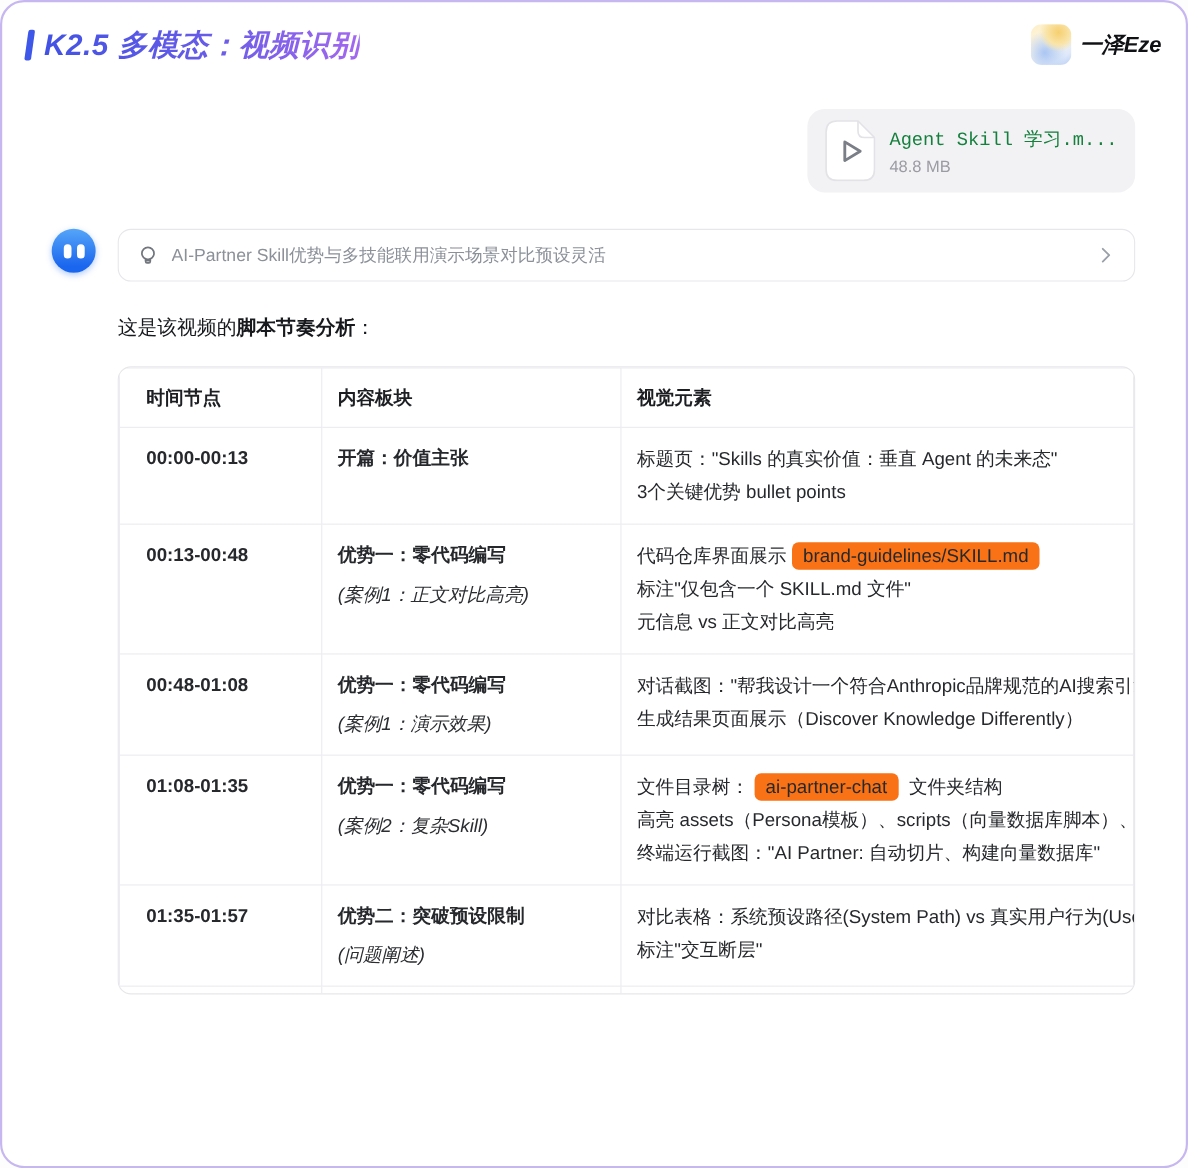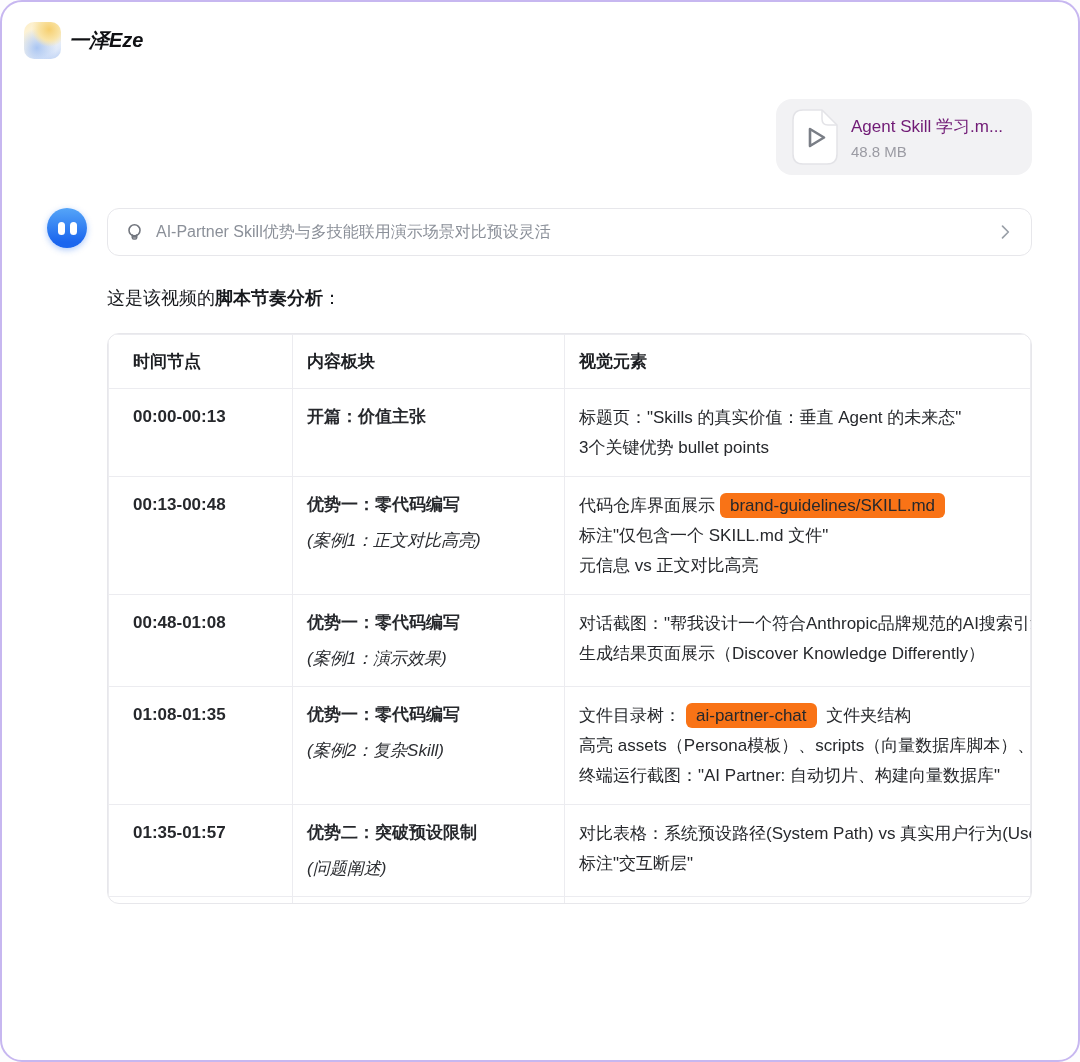--- a/index.html
+++ b/index.html
@@ -26,21 +26,21 @@
       linear-gradient(150deg,#fdeec4 0%,#fdf8ec 45%,#dfe9fa 80%,#b8cdf2 100%);
   }
   .account-name{font-size:20px;font-weight:bold;font-style:italic;color:#101114;}
   
   .chat{padding:0 46px 0 45px;}
   .user-col{margin-top:40px;display:flex;flex-direction:column;align-items:flex-end;gap:12px;}
   .file-card{
     display:flex;align-items:center;gap:13px;background:#f2f2f4;border-radius:16px;
     padding:10px 16px;height:76px;box-sizing:border-box;min-width:256px;cursor:pointer;
   }
-  .file-name{font-size:17px;color:#701a75;margin-bottom:5px;white-space:nowrap;}
+  .file-name{font-size:17px;color:#15803d;margin-bottom:5px;white-space:nowrap;font-family:Liberation Mono, monospace;}
   .file-size{font-size:15px;color:#9b9ba3;}
   .user-bubble{
     background:#f2f2f4;border-radius:18px;padding:13px 22px;
     font-size:18px;color:#16181c;letter-spacing:.5px;
   }
   
   .ai-row{margin-top:33px;display:flex;gap:20px;}
   .ai-avatar{
     width:40px;height:40px;border-radius:50%;flex-shrink:0;
     background:linear-gradient(180deg,#55a5f8 0%,#1b66ee 85%);
@@ -80,20 +80,24 @@
   .vline .chip{background:#f97316;border-radius:6px;padding:3px 10px;margin:0 5px;}
   .vline.clip{white-space:nowrap;overflow:hidden;margin-right:-15px;}
   tr.partial td{padding:3px 0;border-bottom:none;}
 </style>
 </head>
 <body>
 
 <div class="page">
 
   <div class="header">
+    <div class="title-wrap">
+      <div class="title-bar"></div>
+      <div class="title">K2.5 多模态：视频识别</div>
+    </div>
     <div class="account">
       <div class="avatar-img"></div>
       <div class="account-name">一泽Eze</div>
     </div>
   </div>
 
   <div class="chat">
 
     <div class="user-col">
       <div class="file-card">

